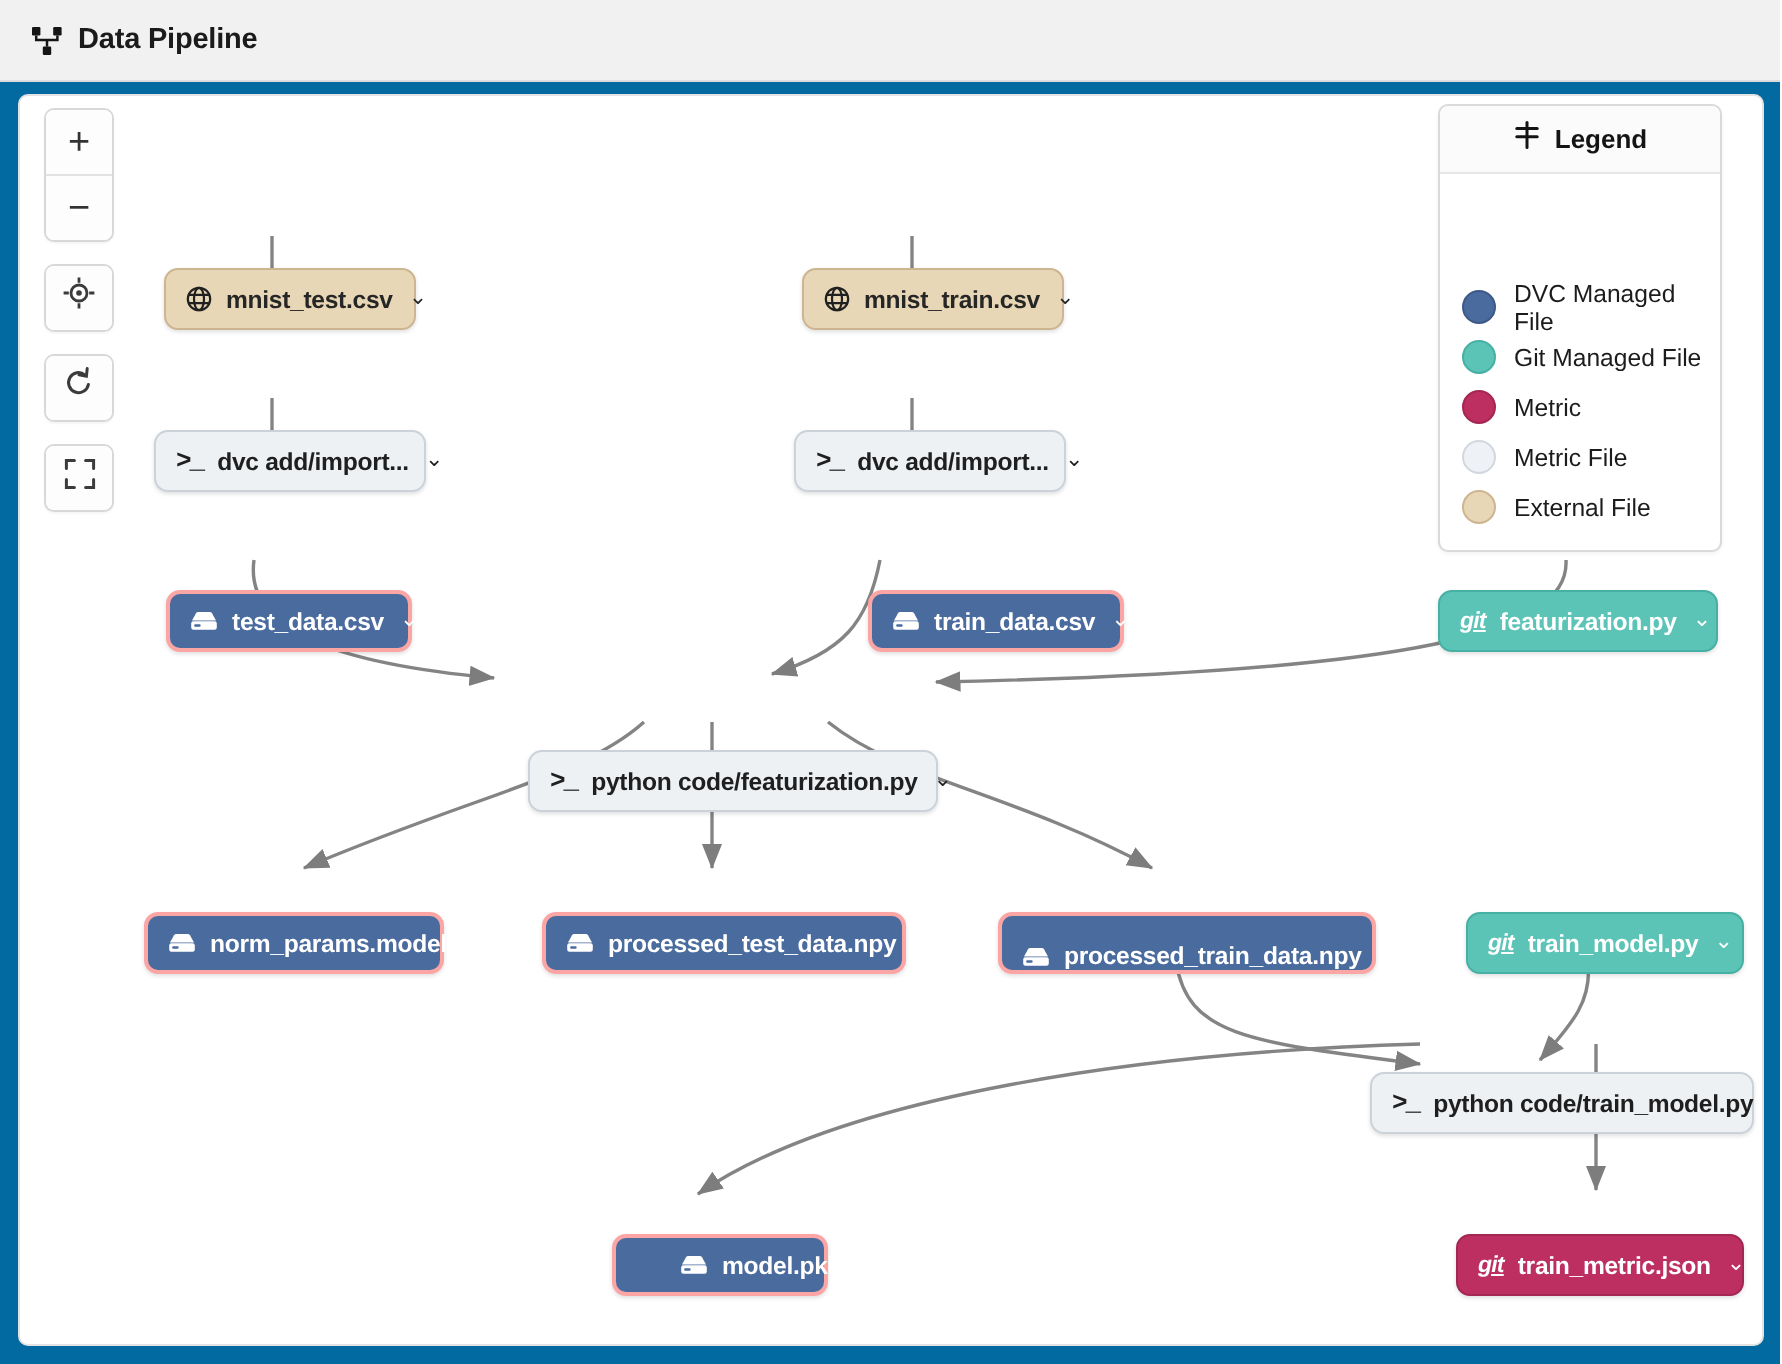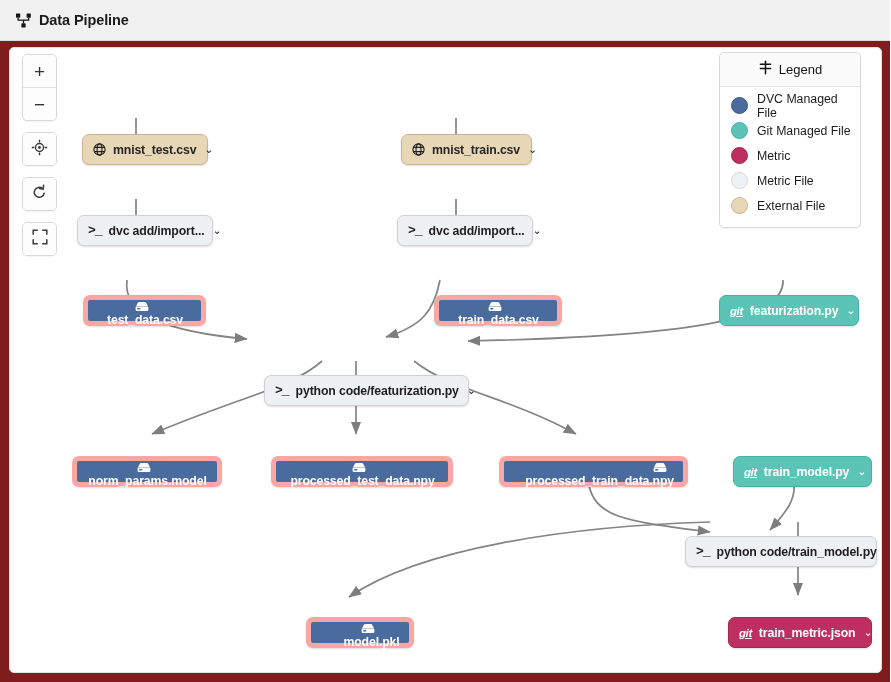--- a/index.html
+++ b/index.html
@@ -6,21 +6,21 @@
     margin: 0;
     padding: 0;
     background: #ffffff;
     font-family: "Liberation Sans", sans-serif;
   }
   #app {
     position: relative;
     width: 890px;
     height: 682px;
     overflow: hidden;
-    background: #7f1d1d;
+    background: #0369a1;
   }
 
   
   .titlebar {
     position: absolute;
     left: 0; top: 0;
     width: 891px;
     height: 41px;
     background: #f1f1f1;
     border-bottom: 1px solid #dcdcdc;
@@ -104,24 +104,24 @@
     display: flex;
     align-items: center;
     justify-content: center;
     gap: 6px;
     border-bottom: 1px solid #e6e6e6;
     background: #fbfbfb;
     border-radius: 5px 5px 0 0;
   }
   .legend-head-text {
     font-size: 13px;
-    font-weight: normal;
+    font-weight: bold;
     color: #141414;
   }
-  .legend-body { padding: 6px 0 9px 0; }
+  .legend-body { padding: 6px 0 9px 0; margin-top: 48px; }
   .legend-row {
     display: flex;
     align-items: center;
     height: 25px;
     padding-left: 11px;
     gap: 9px;
   }
   .legend-dot {
     width: 15px; height: 15px;
     border-radius: 50%;
@@ -161,23 +161,22 @@
   .node-caret {
     margin-left: 8px;
     font-size: 11px;
     line-height: 1;
     flex: 0 0 auto;
   }
 
   
   .n-dvc {
     background: #4a6b9e;
-    border: 5px solid #fca5a5;
+    border: 2px solid #fca5a5;
     color: #ffffff;
-    flex-direction: column;
   }
   .n-git {
     background: #5cc4b7;
     border: 1px solid #45b0a3;
     color: #ffffff;
   }
   .n-metric {
     background: #bc2f60;
     border: 1px solid #a32751;
     color: #ffffff;

